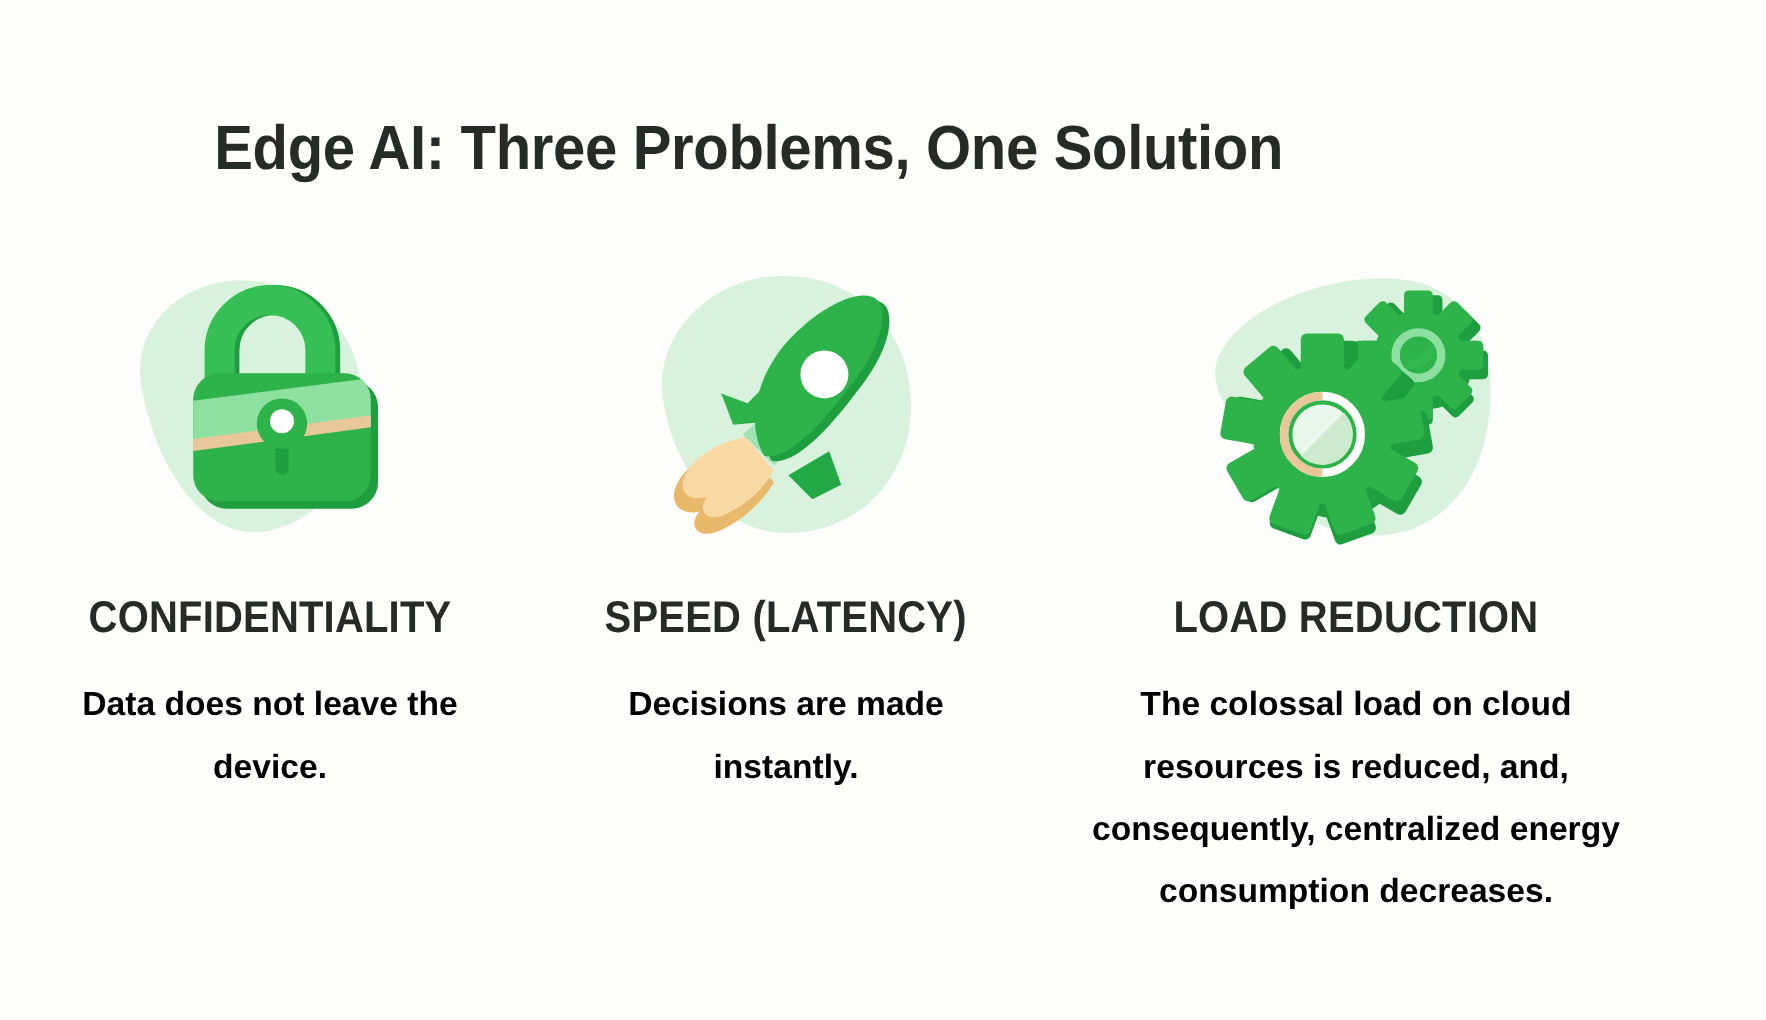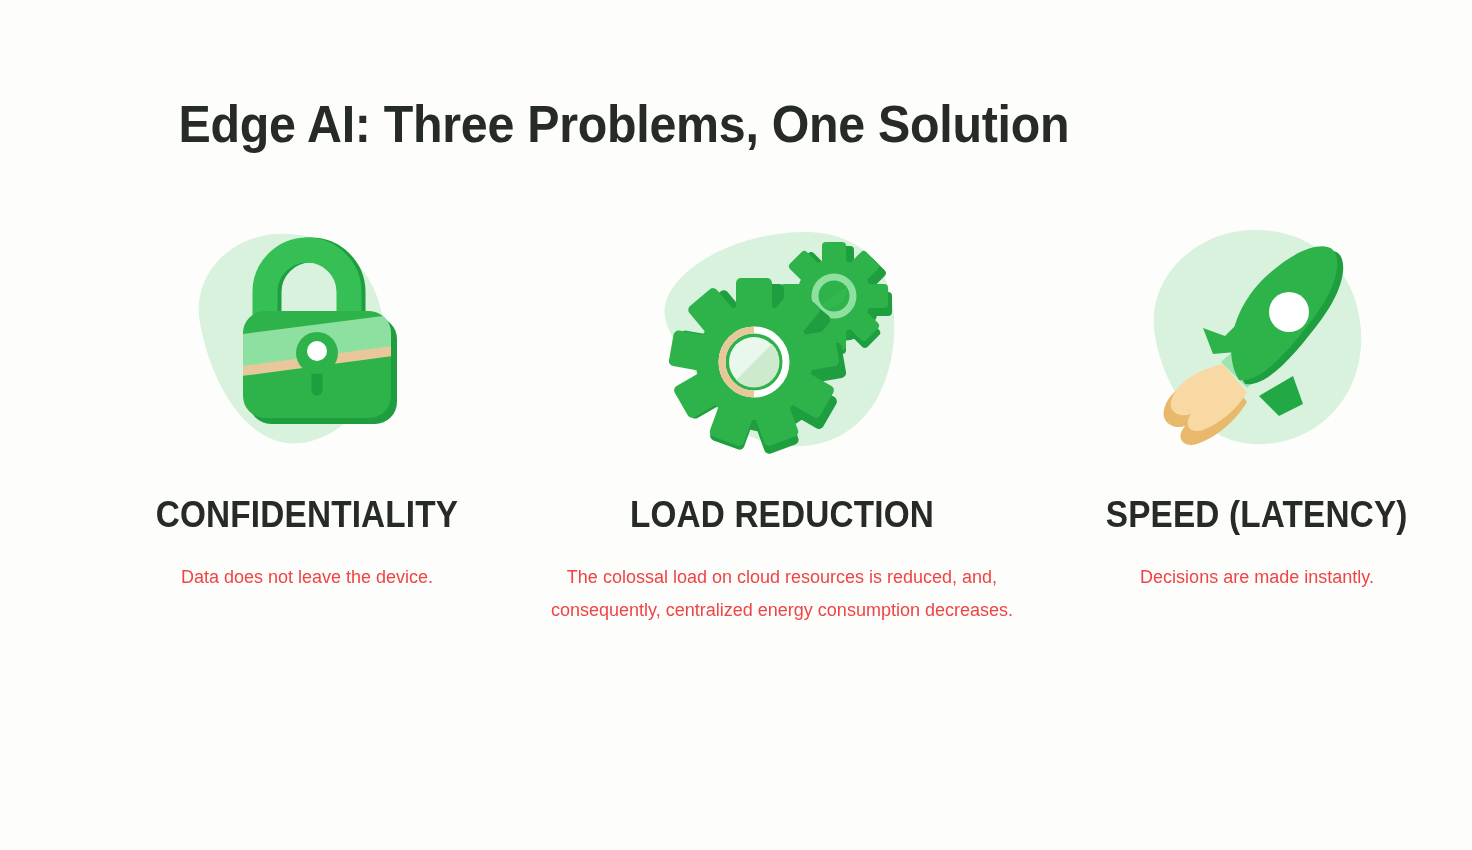--- a/index.html
+++ b/index.html
@@ -42,21 +42,21 @@
   }
 
   
   .columns {
     position: absolute;
     top: 218px;
     left: 0;
     width: 1472px;
     display: flex;
     align-items: flex-start;
-    justify-content: flex-end;
+    justify-content: flex-start;
   }
   .column {
     width: 438px;
     display: flex;
     flex-direction: column;
     align-items: center;
   }
   .column.col-1 { width: 430px; margin-left: 10px; }
   .column.col-2 { width: 430px; }
   .column.col-3 { width: 520px; }
@@ -84,23 +84,23 @@
     color: #262b26;
     text-align: center;
     line-height: 1.05;
     transform: scaleX(0.9);
     white-space: nowrap;
   }
 
   .card-body {
     margin: 26px 0 0 0;
     font-family: "Liberation Sans", "DejaVu Sans", sans-serif;
-    font-size: 18px;
-    font-weight: 400;
-    color: #ef4444;
+    font-size: 28px;
+    font-weight: 700;
+    color: #000000;
     text-align: center;
     line-height: 1.86;
   }
   .col-1 .card-body { width: 360px; }
   .col-2 .card-body { width: 330px; }
   .col-3 .card-body { width: 470px; }
 </style>
 </head>
 <body>
 
@@ -137,20 +137,52 @@
           </g>
 
           <path d="M150 138 L150 172" stroke="#1f9e3f" stroke-width="11" stroke-linecap="round"></path>
 
           <circle cx="150" cy="135" r="21" fill="#2eb34a"></circle>
           <circle cx="150" cy="133" r="10" fill="#ffffff"></circle>
         </svg>
       </div>
       <div class="card-title">CONFIDENTIALITY</div>
       <div class="card-body">Data does not leave the device.</div>
+    </div>
+
+    <div class="column col-2">
+      <div class="icon-wrap">
+        <svg viewBox="0 0 280 250" xmlns="http://www.w3.org/2000/svg">
+
+          <path d="M38 118 C28 62 76 14 134 12 C196 10 240 52 244 112
+                   C248 172 208 222 148 226 C88 230 48 176 38 118 Z" fill="#d9f2de"></path>
+
+          <path d="M104 150 C82 156 56 168 48 188 C42 204 56 212 68 208
+                   C58 220 66 230 80 226 C98 220 118 204 130 184 Z" fill="#e8b96a"></path>
+
+          <path d="M106 146 C86 150 62 162 55 180 C50 194 62 200 74 196
+                   C66 208 74 216 86 212 C102 206 120 192 130 174 Z" fill="#f8d9a4"></path>
+
+          <path d="M104 144 L130 170 L152 150 L126 124 Z" fill="#9fe3b5"></path>
+
+          <path d="M96 136 L86 110 L108 118 L124 102 L142 132 Z" fill="#2eb34a"></path>
+
+          <path d="M162 198 L142 178 L176 158 L186 186 Z" fill="#22a844"></path>
+
+          <path d="M128 166 C110 136 124 88 160 58 C190 32 214 28 222 36
+                   C230 44 228 70 204 102 C180 134 150 170 128 166 Z" fill="#1f9e3f"></path>
+
+          <path d="M122 162 C104 132 118 84 154 54 C184 28 208 24 216 32
+                   C224 40 222 66 198 98 C174 130 144 166 122 162 Z" fill="#2eb34a"></path>
+
+          <circle cx="172" cy="94" r="20" fill="#ffffff"></circle>
+        </svg>
+      </div>
+      <div class="card-title">SPEED (LATENCY)</div>
+      <div class="card-body">Decisions are made instantly.</div>
     </div>
 
     <div class="column col-3">
       <div class="icon-wrap">
         <svg viewBox="0 0 280 250" xmlns="http://www.w3.org/2000/svg">
 
           <path d="M26 78 C44 40 110 12 168 14 C226 16 256 58 252 118
                    C248 182 214 224 162 228 C104 232 72 196 56 160
                    C44 132 12 108 26 78 Z" fill="#d9f2de"></path>
 
@@ -227,46 +259,14 @@
 
             <circle cx="0" cy="0" r="25" fill="#eaf7ec"></circle>
             <path d="M-18 18 A25 25 0 0 0 18 -18 L0 0 Z" fill="#cdeacf"></path>
           </g>
         </svg>
       </div>
       <div class="card-title">LOAD REDUCTION</div>
       <div class="card-body">The colossal load on cloud resources is reduced, and, consequently, centralized energy consumption decreases.</div>
     </div>
 
-    <div class="column col-2">
-      <div class="icon-wrap">
-        <svg viewBox="0 0 280 250" xmlns="http://www.w3.org/2000/svg">
-
-          <path d="M38 118 C28 62 76 14 134 12 C196 10 240 52 244 112
-                   C248 172 208 222 148 226 C88 230 48 176 38 118 Z" fill="#d9f2de"></path>
-
-          <path d="M104 150 C82 156 56 168 48 188 C42 204 56 212 68 208
-                   C58 220 66 230 80 226 C98 220 118 204 130 184 Z" fill="#e8b96a"></path>
-
-          <path d="M106 146 C86 150 62 162 55 180 C50 194 62 200 74 196
-                   C66 208 74 216 86 212 C102 206 120 192 130 174 Z" fill="#f8d9a4"></path>
-
-          <path d="M104 144 L130 170 L152 150 L126 124 Z" fill="#9fe3b5"></path>
-
-          <path d="M96 136 L86 110 L108 118 L124 102 L142 132 Z" fill="#2eb34a"></path>
-
-          <path d="M162 198 L142 178 L176 158 L186 186 Z" fill="#22a844"></path>
-
-          <path d="M128 166 C110 136 124 88 160 58 C190 32 214 28 222 36
-                   C230 44 228 70 204 102 C180 134 150 170 128 166 Z" fill="#1f9e3f"></path>
-
-          <path d="M122 162 C104 132 118 84 154 54 C184 28 208 24 216 32
-                   C224 40 222 66 198 98 C174 130 144 166 122 162 Z" fill="#2eb34a"></path>
-
-          <circle cx="172" cy="94" r="20" fill="#ffffff"></circle>
-        </svg>
-      </div>
-      <div class="card-title">SPEED (LATENCY)</div>
-      <div class="card-body">Decisions are made instantly.</div>
-    </div>
-
   </div>
 </div>
 
 </body></html>

